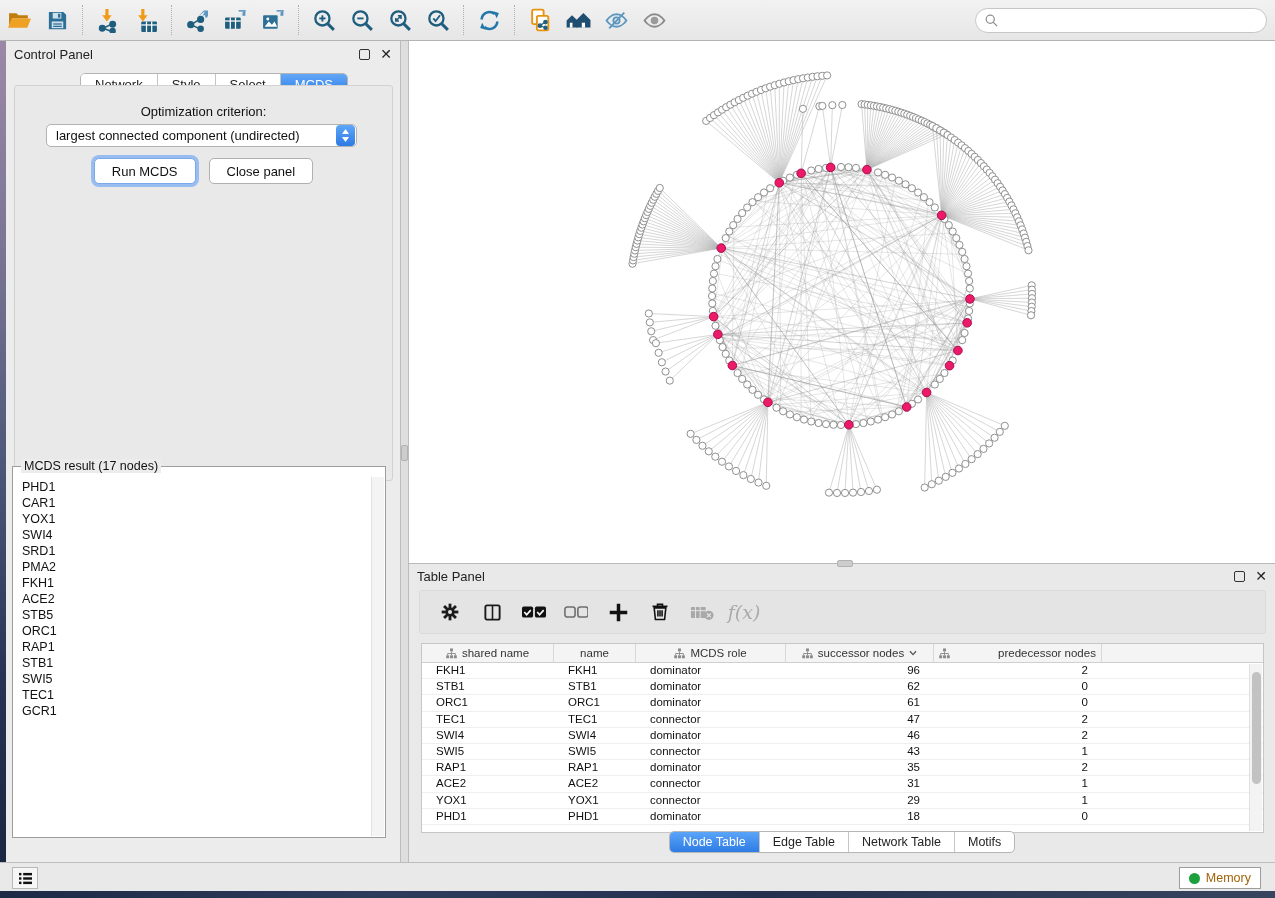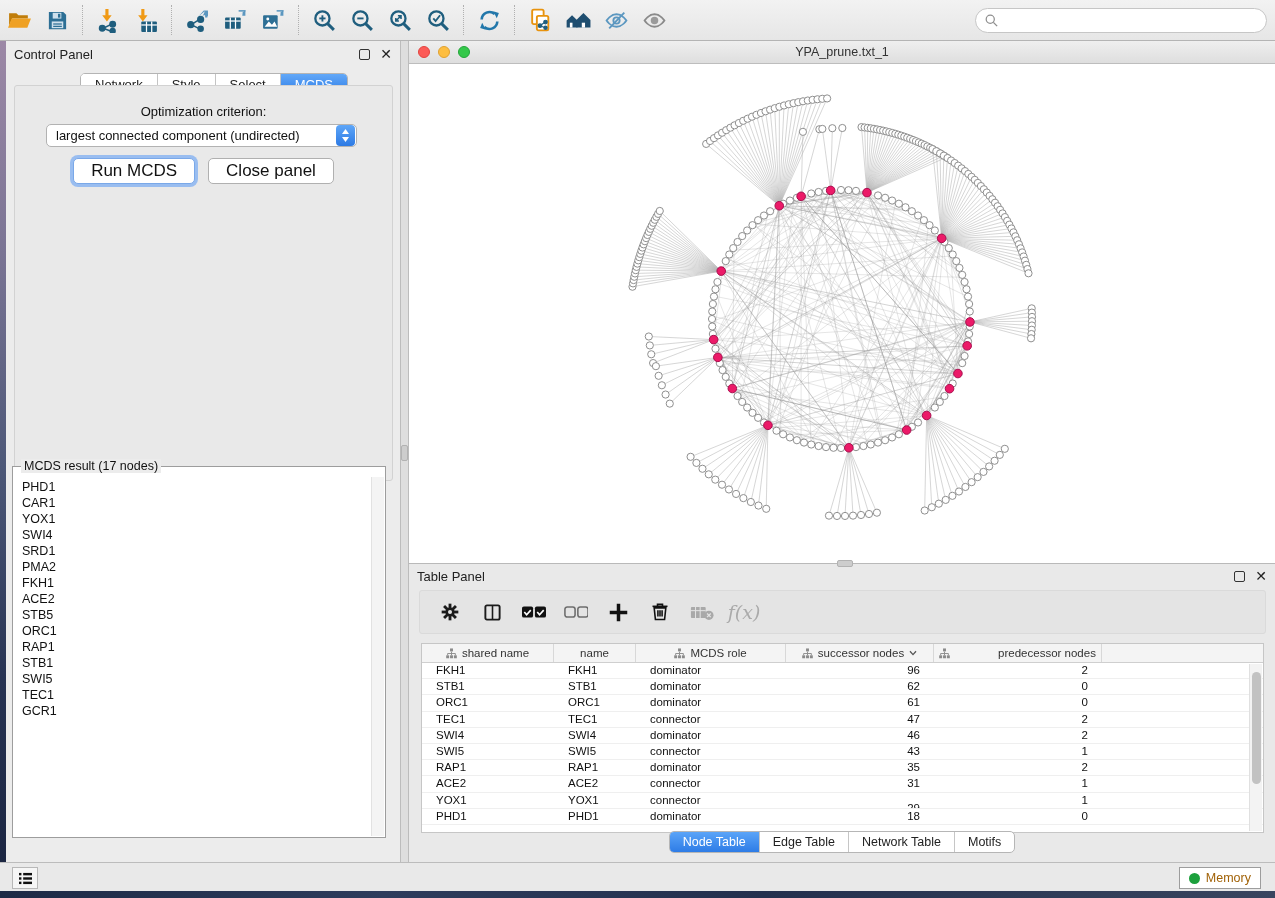--- a/index.html
+++ b/index.html
@@ -33,21 +33,21 @@
   .seg .tab:last-child { border-right:none; }
   .seg .tab.active { background:linear-gradient(#62a8f8,#2e7ce6); color:#fff; border-right:none; }
   .cp-box { position:absolute; left:8px; top:44px; width:379px; height:396px; background:#e9e9e9; border:1px solid #d2d2d2; border-radius:3px; }
   .opt-label { position:absolute; left:0; top:18px; width:100%; text-align:center; font-size:13px; color:#111; }
   .dropdown { position:absolute; left:31px; top:38px; width:311px; height:23px; background:#fff; border:1px solid #b2b2b2; border-radius:5px; display:flex; align-items:center; }
   .dropdown .val { flex:1; padding-left:9px; font-size:13px; color:#111; white-space:nowrap; overflow:hidden; }
   .dd-step { width:19px; height:21px; border-radius:4px; background:linear-gradient(#5ea6f8,#2d7ae4); margin-right:1px;
     display:flex; flex-direction:column; align-items:center; justify-content:center; gap:1px; }
   .dd-step svg { display:block; }
   .btnrow { position:absolute; left:0; top:72px; width:100%; display:flex; justify-content:center; gap:13px; }
-  .mbtn { height:22px; padding:12px 17px; background:#fff; border:1px solid #b0b0b0; border-radius:5px; font-size:17px; color:#111; display:flex; align-items:center; }
+  .mbtn { height:22px; padding:12px 17px; background:#fff; border:1px solid #b0b0b0; border-radius:5px; font-size:13px; color:#111; display:flex; align-items:center; }
   .mbtn.focus { box-shadow:0 0 0 3px rgba(100,160,245,.6); border-color:#7aa8e8; }
   .fieldset { position:absolute; left:6px; top:425px; width:374px; height:372px; background:#fff; border:1px solid #9d9d9d; }
   .fieldset .legend { position:absolute; left:8px; top:-8px; background:#ececec; padding:0 3px; font-size:12.5px; color:#111; }
   .mcds-list { position:absolute; left:1px; top:10px; width:358px; bottom:1px; overflow:hidden; background:#fff; padding:2px 0 0 8px; }
   .mcds-list div { line-height:16px; font-size:12.5px; color:#111; }
   .mcds-track { position:absolute; right:1px; top:10px; width:13px; bottom:1px; background:#f4f4f4; border-left:1px solid #e2e2e2; }
 
   
   .vsplit { position:absolute; left:401px; top:41px; width:7px; height:821px; background:#dedede; }
   .vgrip { position:absolute; left:0; top:404px; width:7px; height:16px; background:#cdcdcd; border:1px solid #b2b2b2; border-radius:2px; }
@@ -322,28 +322,20 @@
         </div>
       <div class="mcds-track"></div>
     </div>
   </div>
 
   <div class="vsplit">
       <div class="vgrip"></div>
     </div>
 
   <div class="netwin">
-    <div class="titlebar">
-      <span class="lights">
-        <span class="light l-red"></span>
-        <span class="light l-yel"></span>
-        <span class="light l-grn"></span>
-      </span>
-      <span class="net-title">YPA_prune.txt_1</span>
-    </div>
     <div class="netcanvas">
       <svg id="netsvg" width="867" height="498" viewBox="0 0 867 498">
           <g>
             <line x1="370.2487503256617" y1="141.74019616979052" x2="560.9859956800278" y2="256.90076785322043" stroke="#999999" stroke-width="0.65" opacity="0.38"></line>
             <line x1="370.2487503256617" y1="141.74019616979052" x2="499.83375733457365" y2="145.2749738397198" stroke="#999999" stroke-width="0.65" opacity="0.38"></line>
             <line x1="370.2487503256617" y1="141.74019616979052" x2="371.79384289575745" y2="369.0886438114647" stroke="#999999" stroke-width="0.65" opacity="0.38"></line>
             <line x1="370.2487503256617" y1="141.74019616979052" x2="559.086657861155" y2="232.86447665670107" stroke="#999999" stroke-width="0.65" opacity="0.38"></line>
             <line x1="370.2487503256617" y1="141.74019616979052" x2="522.8376110486508" y2="346.5943689261192" stroke="#999999" stroke-width="0.65" opacity="0.38"></line>
             <line x1="370.2487503256617" y1="141.74019616979052" x2="452.711359175401" y2="127.67349215066201" stroke="#999999" stroke-width="0.65" opacity="0.38"></line>
             <line x1="370.2487503256617" y1="141.74019616979052" x2="473.9530242930752" y2="376.98747375310563" stroke="#999999" stroke-width="0.65" opacity="0.38"></line>
@@ -1239,21 +1231,21 @@
             <div class="td" style="width: 132px;">ACE2</div>
             <div class="td" style="width: 82px;">ACE2</div>
             <div class="td" style="width: 150px;">connector</div>
             <div class="td num" style="width: 148px;">31</div>
             <div class="td num" style="width: 168px;">1</div>
           </div>
           <div class="trow">
             <div class="td" style="width: 132px;">YOX1</div>
             <div class="td" style="width: 82px;">YOX1</div>
             <div class="td" style="width: 150px;">connector</div>
-            <div class="td num" style="width: 148px; margin-top: 8px;">29</div>
+            <div class="td num" style="width: 148px;">29</div>
             <div class="td num" style="width: 168px;">1</div>
           </div>
           <div class="trow">
             <div class="td" style="width: 132px;">PHD1</div>
             <div class="td" style="width: 82px;">PHD1</div>
             <div class="td" style="width: 150px;">dominator</div>
             <div class="td num" style="width: 148px;">18</div>
             <div class="td num" style="width: 168px;">0</div>
           </div>
         </div>

